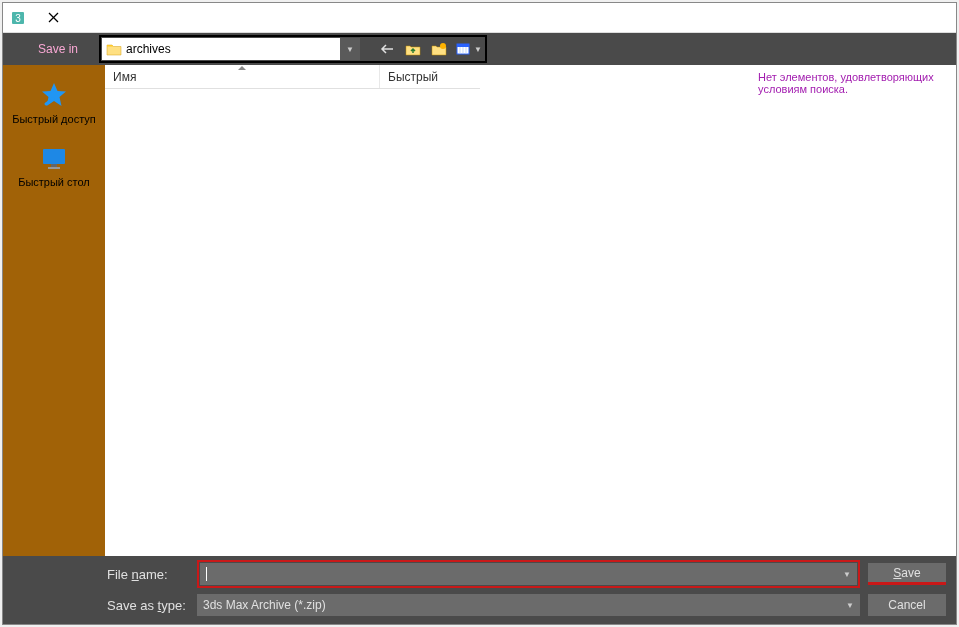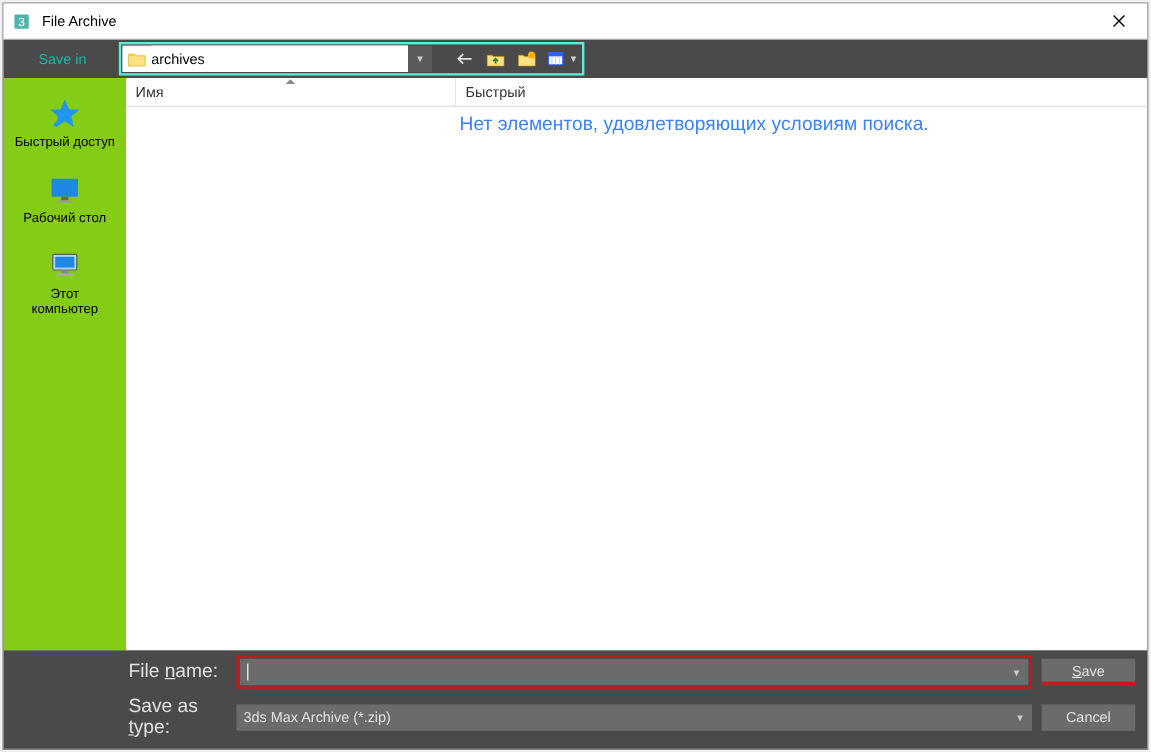--- a/index.html
+++ b/index.html
@@ -54,29 +54,29 @@
     .toolbar {
       height: 32px;
       background: #4a4a4a;
       display: flex;
       align-items: center;
       padding: 0 6px;
       color: #e0e0e0;
     }
     .toolbar-label {
       width: 90px;
-      text-align: center;
-      padding-right: 4px;
-      font-size: 12px;
-      color: #14b8a6;
+      text-align: right;
+      padding-right: 21px;
+      font-size: 12px;
+      color: #f9a8d4;
     }
     .toolbar-group {
       display: flex;
       align-items: center;
-      border: 2px solid #5eead4;
+      border: 2px solid #000000;
       padding: 1px;
       height: 28px;
     }
     .save-in-field {
       display: flex;
       align-items: center;
       background: #fff;
       height: 22px;
       width: 238px;
       padding-left: 4px;
@@ -115,21 +115,21 @@
       cursor: pointer;
     }
     .content-row {
       flex: 1;
       display: flex;
       background: #4a4a4a;
       min-height: 0;
     }
     .sidebar {
       width: 102px;
-      background: #84cc16;
+      background: #a16207;
       display: flex;
       flex-direction: column;
       align-items: center;
       padding-top: 10px;
     }
     .sidebar-item {
       width: 100%;
       text-align: center;
       padding: 4px 0 12px 0;
       cursor: pointer;
@@ -142,21 +142,21 @@
       margin: 0 auto 2px auto;
       display: flex;
       align-items: center;
       justify-content: center;
     }
     .sidebar-item-label { line-height: 13px; }
     .file-area {
       flex: 1;
       background: #fff;
       display: flex;
-      flex-direction: column;
+      flex-direction: row;
     }
     .column-headers {
       height: 24px;
       display: flex;
       border-bottom: 1px solid #e0e0e0;
       font-size: 12px;
       color: #333;
       align-items: center;
     }
     .col {
@@ -176,40 +176,40 @@
       width: 0; height: 0;
       border-left: 4px solid transparent;
       border-right: 4px solid transparent;
       border-bottom: 4px solid #888;
     }
     .file-list {
       flex: 1;
       padding: 6px 0 0 0;
     }
     .empty-msg {
-      font-size: 16px;
-      color: #3b82f6;
+      font-size: 11px;
+      color: #a21caf;
       padding-left: 278px;
     }
     .bottom-panel {
       background: #4a4a4a;
       padding: 4px 10px 8px 104px;
       display: flex;
       flex-direction: column;
       gap: 6px;
     }
     .bottom-row {
       display: flex;
       align-items: center;
       gap: 4px;
     }
     .bottom-label {
       width: 86px;
       color: #e0e0e0;
-      font-size: 16px;
+      font-size: 13px;
     }
     .bottom-field-wrap {
       flex: 1;
       display: flex;
       align-items: center;
     }
     .bottom-field-wrap.highlight {
       border: 2px solid #c91818;
       padding: 1px;
     }
@@ -256,21 +256,20 @@
 
 <div class="window">
 
   <div class="titlebar">
     <div class="app-icon">
       <svg width="16" height="16" viewBox="0 0 16 16">
         <rect x="2" y="2" width="12" height="12" fill="#4db6ac" rx="1"></rect>
         <text x="8" y="12" font-size="10" text-anchor="middle" fill="#fff" font-family="sans-serif">3</text>
       </svg>
     </div>
-    <div class="title">File Archive</div>
     <div class="close-btn">
       <svg width="11" height="11" viewBox="0 0 11 11">
         <line x1="1" y1="1" x2="10" y2="10" stroke="#000" stroke-width="1.2"></line>
         <line x1="10" y1="1" x2="1" y2="10" stroke="#000" stroke-width="1.2"></line>
       </svg>
     </div>
   </div>
 
   <div class="toolbar">
     <div class="toolbar-label">Save in</div>
@@ -326,34 +325,21 @@
         <div class="sidebar-item-label">Быстрый доступ</div>
       </div>
       <div class="sidebar-item">
         <div class="sidebar-icon">
           <svg width="30" height="26" viewBox="0 0 30 26">
             <rect x="4" y="4" width="22" height="15" fill="#1e88e5" rx="1"></rect>
             <rect x="12" y="19" width="6" height="3" fill="#666"></rect>
             <rect x="9" y="22" width="12" height="2" fill="#999"></rect>
           </svg>
         </div>
-        <div class="sidebar-item-label">Рабочий стол</div>
-      </div>
-      <div class="sidebar-item">
-        <div class="sidebar-icon">
-          <svg width="30" height="26" viewBox="0 0 30 26">
-            <rect x="5" y="4" width="20" height="13" fill="#b3d9ff" stroke="#5a5a5a" stroke-width="1" rx="1"></rect>
-            <rect x="7" y="6" width="16" height="9" fill="#1e88e5"></rect>
-            <rect x="12" y="17" width="6" height="3" fill="#888"></rect>
-            <rect x="8" y="20" width="14" height="2" fill="#aaa"></rect>
-          </svg>
-        </div>
-        <div class="sidebar-item-label">
-          <span>Этот</span><br><span>компьютер</span>
-        </div>
+        <div class="sidebar-item-label">Быстрый стол</div>
       </div>
     </div>
 
     <div class="file-area">
       <div class="column-headers">
         <div class="col sort" style="width:275px">Имя</div>
         <div class="col" style="width:100px;border-right:none">Быстрый</div>
       </div>
       <div class="file-list">
         <div class="empty-msg">Нет элементов, удовлетворяющих условиям поиска.</div>

